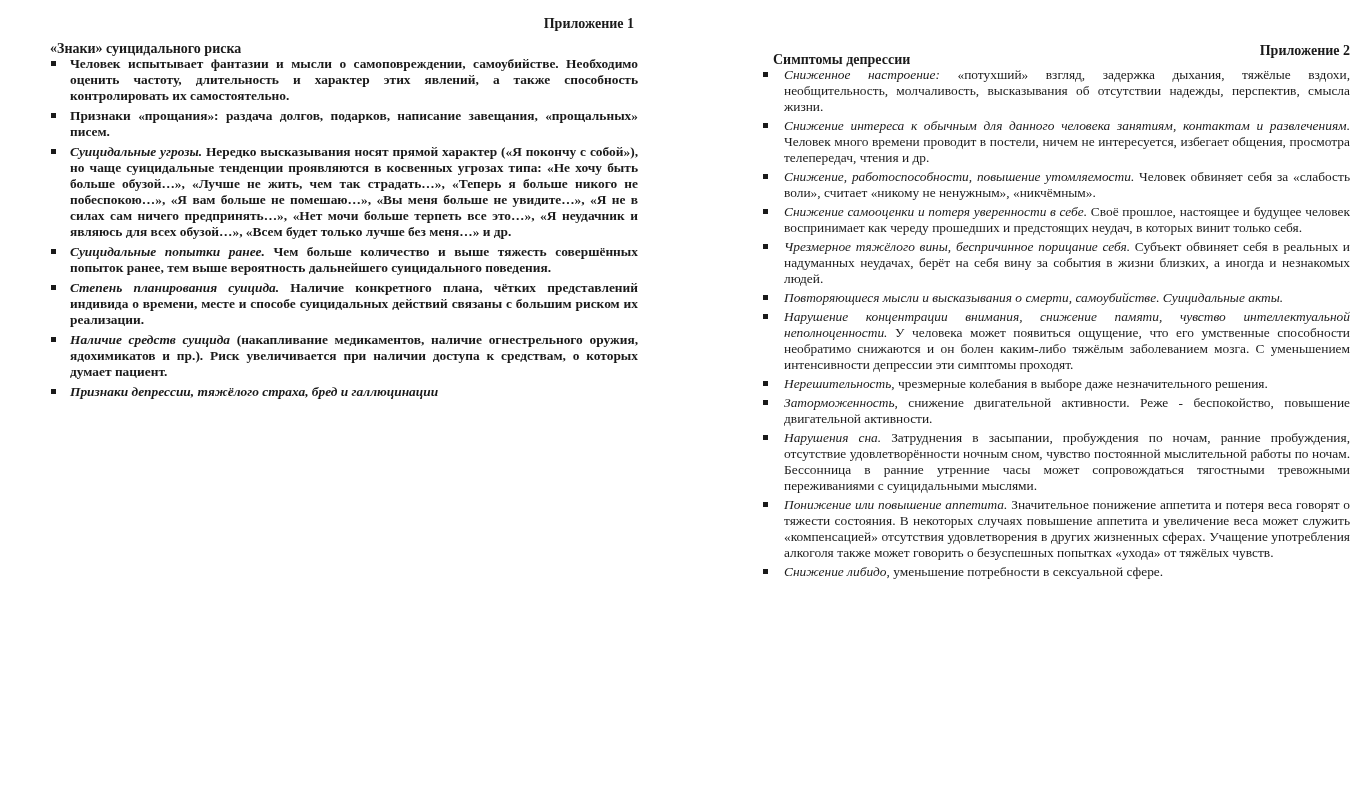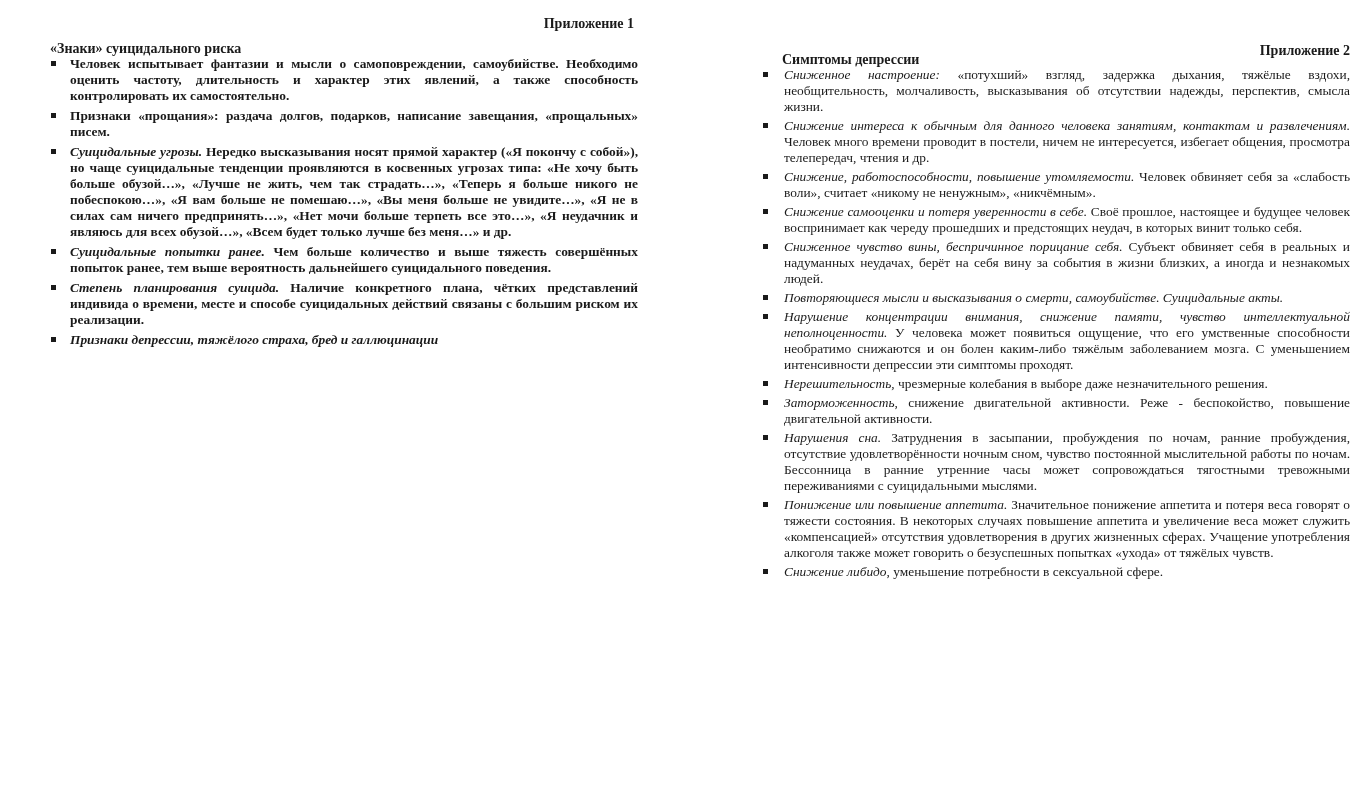--- a/index.html
+++ b/index.html
@@ -38,21 +38,21 @@
     }
     #page-left .appendix-label { top: 16px; }
     #page-right .appendix-label { top: 43px; right: 0px; }
     .section-title {
       font-weight: bold;
       font-size: 14px;
       position: absolute;
       left: 0;
     }
     #page-left .section-title { top: 41px; }
-    #page-right .section-title { top: 52px; left: 20px; text-align: right; }
+    #page-right .section-title { top: 52px; left: 11px; text-align: right; }
     ul.items {
       position: absolute;
       left: 0;
       right: 0;
       margin: 0;
       padding: 0;
       list-style: none;
     }
     #page-left ul.items { top: 56px; font-weight: bold; }
     #page-right ul.items { top: 67px; }
@@ -91,20 +91,23 @@
     <li>
       <span class="bullet"></span><span class="term">Суицидальные угрозы.</span><span> Нередко высказывания носят прямой характер («Я покончу с собой»), но чаще суицидальные тенденции проявляются в косвенных угрозах типа: «Не хочу быть больше обузой…», «Лучше не жить, чем так страдать…», «Теперь я больше никого не побеспокою…», «Я вам больше не помешаю…», «Вы меня больше не увидите…», «Я не в силах сам ничего предпринять…», «Нет мочи больше терпеть все это…», «Я неудачник и являюсь для всех обузой…», «Всем будет только лучше без меня…» и др.</span>
     </li>
     <li>
       <span class="bullet"></span><span class="term">Суицидальные попытки ранее.</span><span> Чем больше количество и выше тяжесть совершённых попыток ранее, тем выше вероятность дальнейшего суицидального поведения.</span>
     </li>
     <li>
       <span class="bullet"></span><span class="term">Степень планирования суицида.</span><span> Наличие конкретного плана, чётких представлений индивида о времени, месте и способе суицидальных действий связаны с большим риском их реализации.</span>
     </li>
     <li>
+      <span class="bullet"></span><span class="term">Наличие средств суицида</span><span> (накапливание медикаментов, наличие огнестрельного оружия, ядохимикатов и пр.). Риск увеличивается при наличии доступа к средствам, о которых думает пациент.</span>
+    </li>
+    <li>
       <span class="bullet"></span><span class="term">Признаки депрессии, тяжёлого страха, бред и галлюцинации</span><span></span>
     </li>
   </ul>
 </div>
 
 <div class="page" id="page-right">
   <div class="appendix-label">Приложение 2</div>
   <div class="section-title">Симптомы депрессии</div>
   <ul class="items">
     <li>
@@ -113,21 +116,21 @@
     <li>
       <span class="bullet"></span><span class="term">Снижение интереса к обычным для данного человека занятиям, контактам и развлечениям.</span><span> Человек много времени проводит в постели, ничем не интересуется, избегает общения, просмотра телепередач, чтения и др.</span>
     </li>
     <li>
       <span class="bullet"></span><span class="term">Снижение, работоспособности, повышение утомляемости.</span><span> Человек обвиняет себя за «слабость воли», считает «никому не ненужным», «никчёмным».</span>
     </li>
     <li>
       <span class="bullet"></span><span class="term">Снижение самооценки и потеря уверенности в себе.</span><span> Своё прошлое, настоящее и будущее человек воспринимает как череду прошедших и предстоящих неудач, в которых винит только себя.</span>
     </li>
     <li>
-      <span class="bullet"></span><span class="term">Сниженное чувство вины, беспричинное порицание себя.</span><span> Субъект обвиняет себя в реальных и надуманных неудачах, берёт на себя вину за события в жизни близких, а иногда и незнакомых людей.</span>
+      <span class="bullet"></span><span class="term">Чрезмерное тяжёлого вины, беспричинное порицание себя.</span><span> Субъект обвиняет себя в реальных и надуманных неудачах, берёт на себя вину за события в жизни близких, а иногда и незнакомых людей.</span>
     </li>
     <li>
       <span class="bullet"></span><span class="term">Повторяющиеся мысли и высказывания о смерти, самоубийстве. Суицидальные акты.</span><span></span>
     </li>
     <li>
       <span class="bullet"></span><span class="term">Нарушение концентрации внимания, снижение памяти, чувство интеллектуальной неполноценности.</span><span> У человека может появиться ощущение, что его умственные способности необратимо снижаются и он болен каким-либо тяжёлым заболеванием мозга. С уменьшением интенсивности депрессии эти симптомы проходят.</span>
     </li>
     <li>
       <span class="bullet"></span><span class="term">Нерешительность</span><span>, чрезмерные колебания в выборе даже незначительного решения.</span>
     </li>

